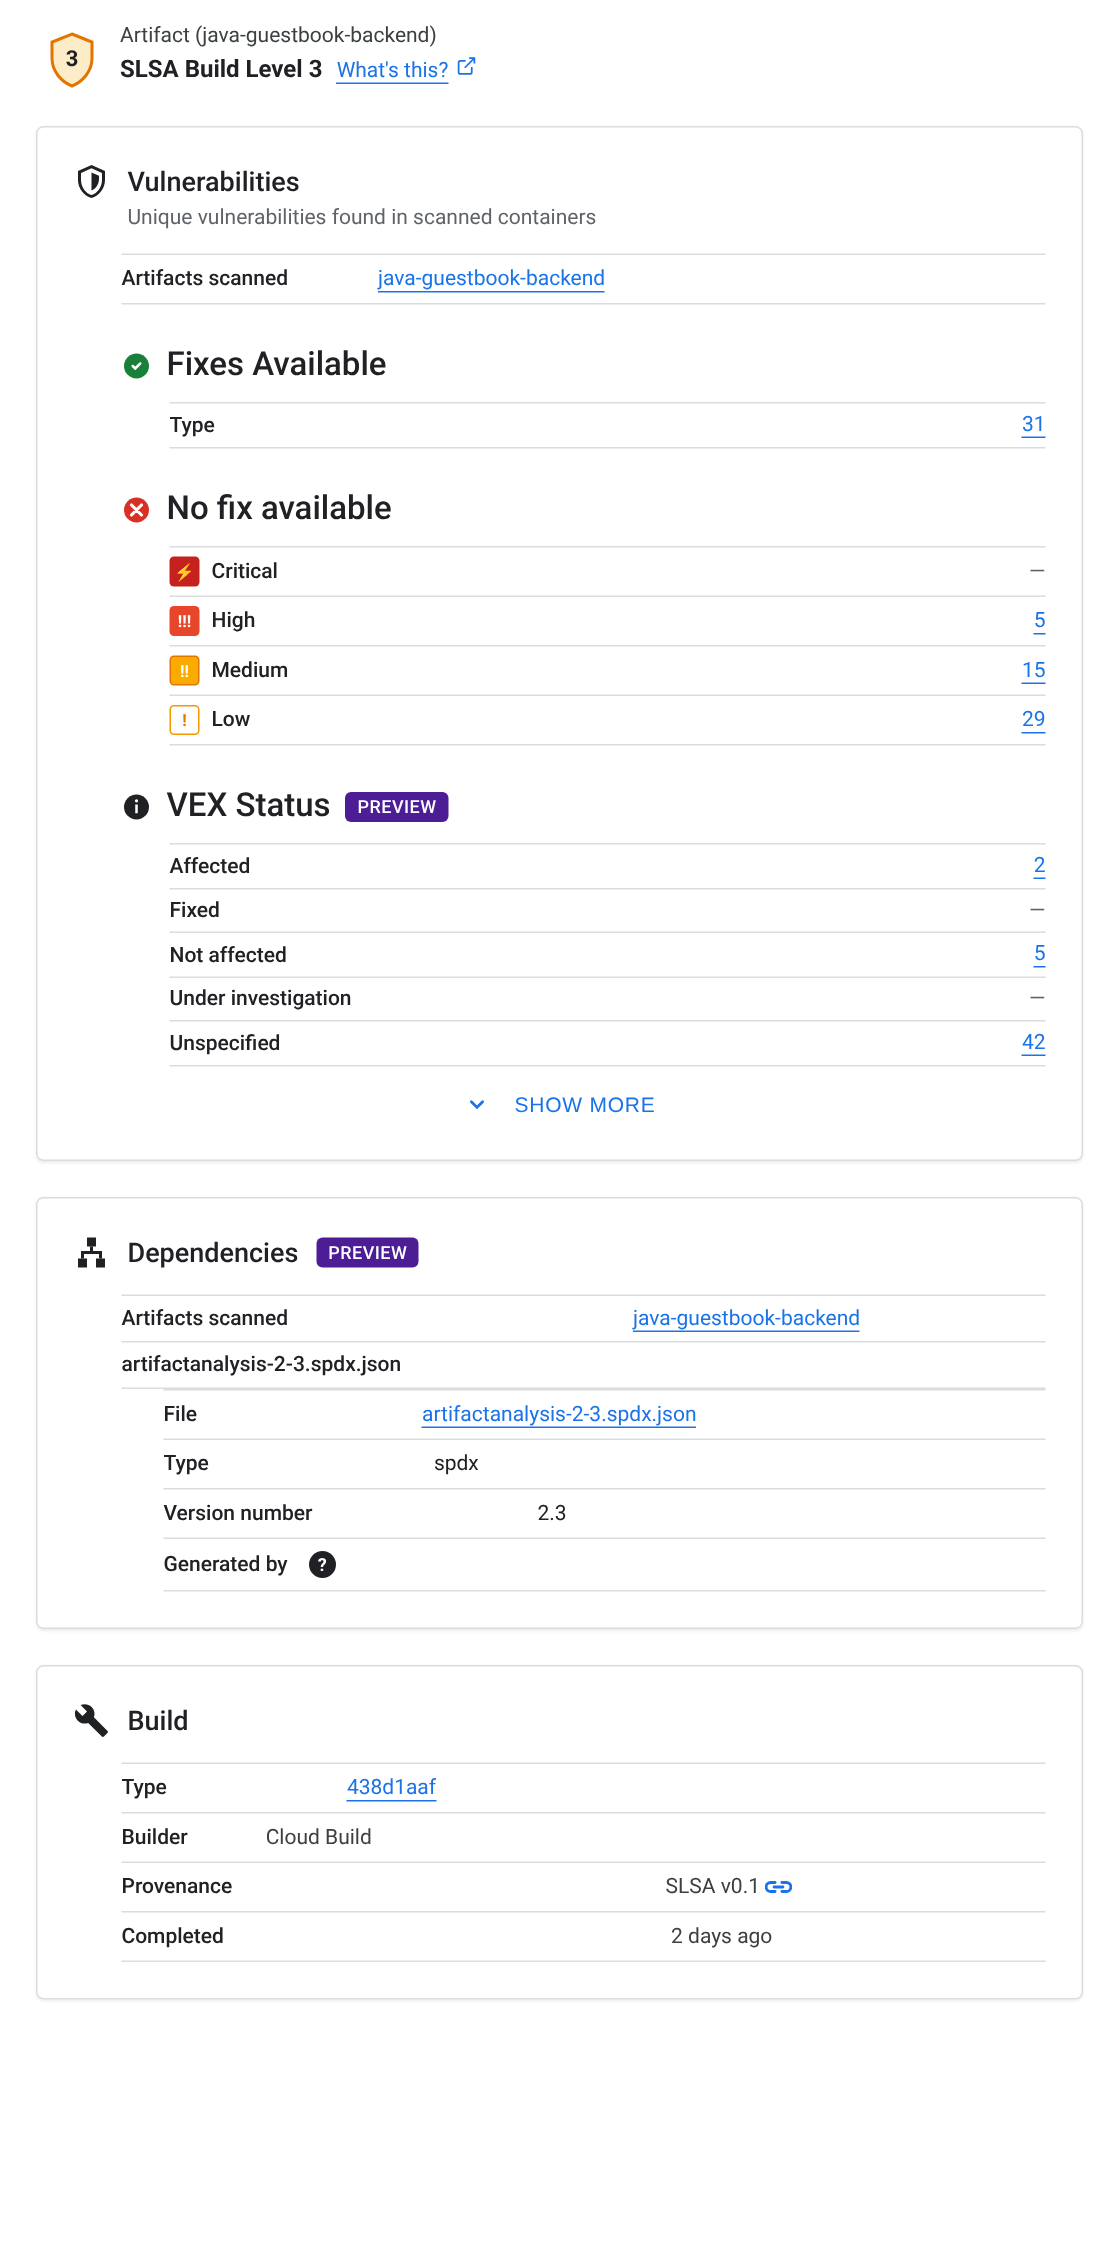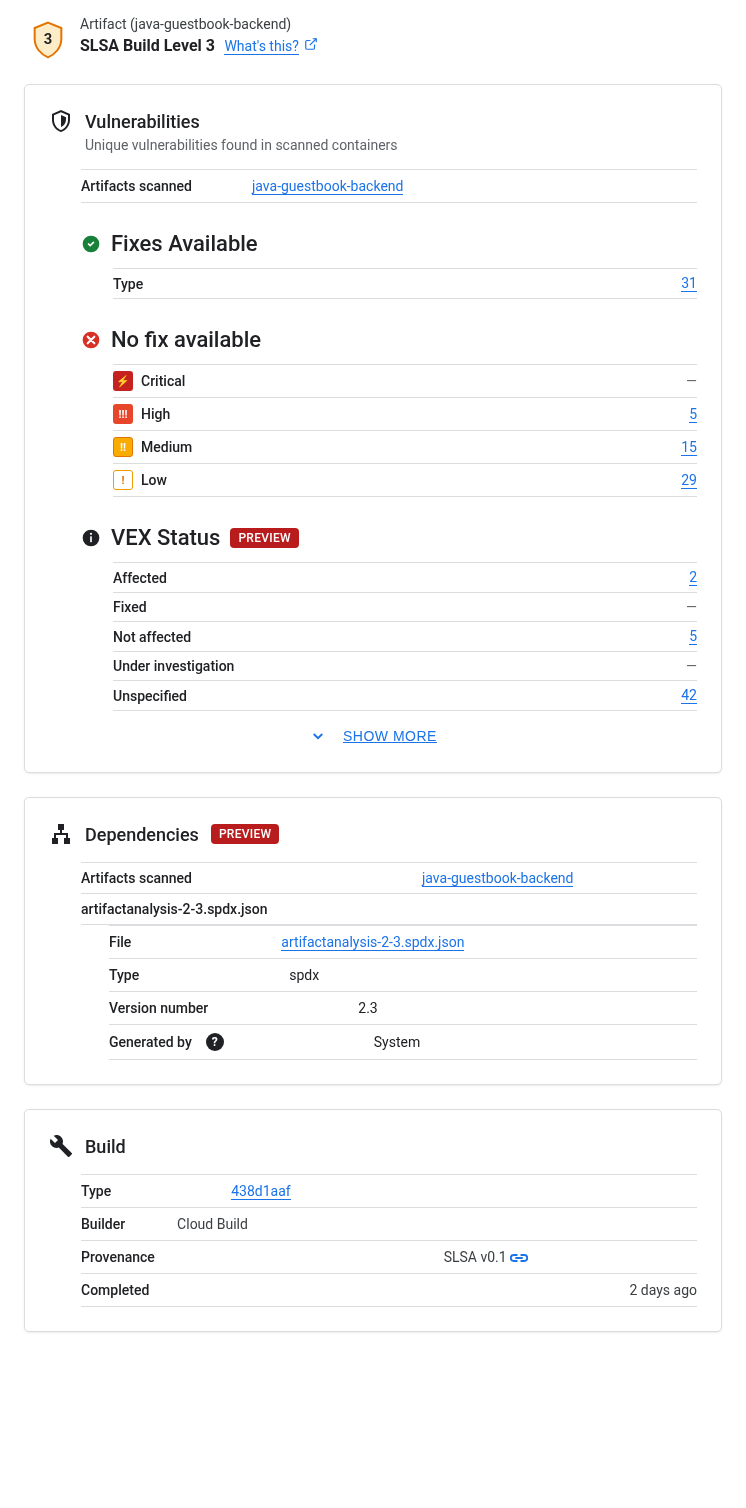--- a/index.html
+++ b/index.html
@@ -59,21 +59,21 @@
   font-size: 18px;
   font-weight: 500;
 }
 .section-sub {
   color: #5f6368;
   font-size: 14px;
   margin-left: 36px;
   margin-bottom: 16px;
 }
 .preview-badge {
-  background: #b91c1c;
+  background: #4c1d95;
   color: #fff;
   font-size: 12px;
   font-weight: 500;
   padding: 3px 8px;
   border-radius: 4px;
   letter-spacing: 0.3px;
 }
 .kv-table {
   margin-left: 32px;
 }
@@ -126,21 +126,20 @@
   color: #1a73e8;
   font-weight: 500;
   font-size: 14px;
   background: none;
   border: none;
   cursor: pointer;
   letter-spacing: 0.5px;
   display: inline-flex;
   align-items: center;
   gap: 16px;
-  text-decoration: underline;
 }
 .icon-svg { width: 24px; height: 24px; flex-shrink:0; }
 .deps-sub .kv-row { padding: 7px 0; }
 .deps-nested { margin-left: 28px; }
 .deps-nested .kv-label { font-weight: 500; }
 .build-table .kv-value { color: #3c4043; }
 .help-icon {
   display:inline-flex; width:18px; height:18px; background:#202124;
   color:#fff; border-radius:50%; align-items:center; justify-content:center;
   font-size:12px; font-weight:bold; margin-left:6px;
@@ -321,21 +320,20 @@
         <span class="kv-label">
           <span>Version number</span>
         </span>
         <span style="flex:1; text-align:left; margin-left:150px;"><span>2.3</span></span>
       </div>
       <div class="kv-row">
         <span class="kv-label">
           <span>Generated by</span>
           <span class="help-icon">?</span>
         </span>
-        <span style="flex:1; text-align:left; margin-left:150px;"><span>System</span></span>
       </div>
     </div>
 </div>
 
 <div class="card">
   <div class="section-header" style="margin-bottom:16px;">
     <svg class="icon-svg" viewBox="0 0 24 24" fill="#202124">
       <path d="M22.7 19l-9.1-9.1c.9-2.3.4-5-1.5-6.9-2-2-5-2.4-7.4-1.3L9 6 6 9 1.6 4.7C.4 7.1.9 10.1 2.9 12.1c1.9 1.9 4.6 2.4 6.9 1.5l9.1 9.1c.4.4 1 .4 1.4 0l2.3-2.3c.5-.4.5-1 .1-1.4z"></path>
     </svg>
     <h2>Build</h2>
@@ -350,16 +348,16 @@
         <span style="flex:1; text-align:left; margin-left:52px;" class="kv-value"><span>Cloud Build</span></span>
       </div>
       <div class="kv-row">
         <span class="kv-label">Provenance</span>
         <span style="flex:1; text-align:center; margin-left:120px;" class="kv-value"><span>SLSA v0.1</span> <span style="color:#1a73e8;"><svg width="18" height="14" viewBox="0 0 24 16" style="vertical-align:middle">
               <path d="M9 4H5a4 4 0 0 0 0 8h4M15 4h4a4 4 0 0 1 0 8h-4M8 8h8" stroke="#1a73e8" stroke-width="2.5" fill="none" stroke-linecap="round"></path>
             </svg></span></span>
       </div>
       <div class="kv-row">
         <span class="kv-label">Completed</span>
-        <span style="flex:1; text-align:right; margin-left:116px;" class="kv-value"><span>2 days ago</span></span>
+        <span style="flex:1; text-align:center; margin-left:116px;" class="kv-value"><span>2 days ago</span></span>
       </div>
     </div>
 </div>
 
 </body></html>

